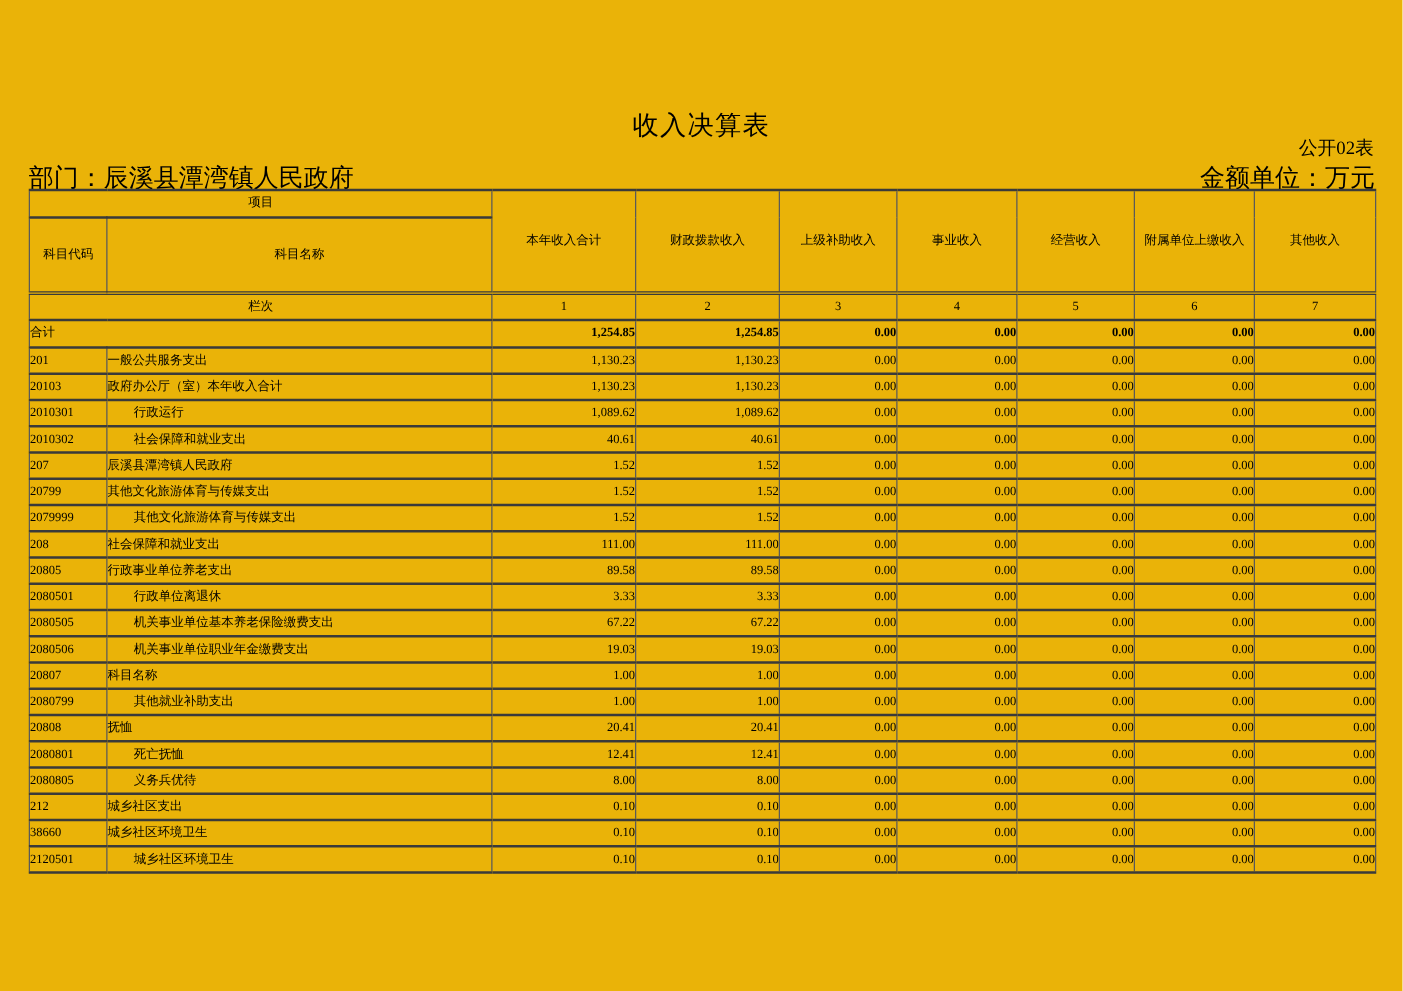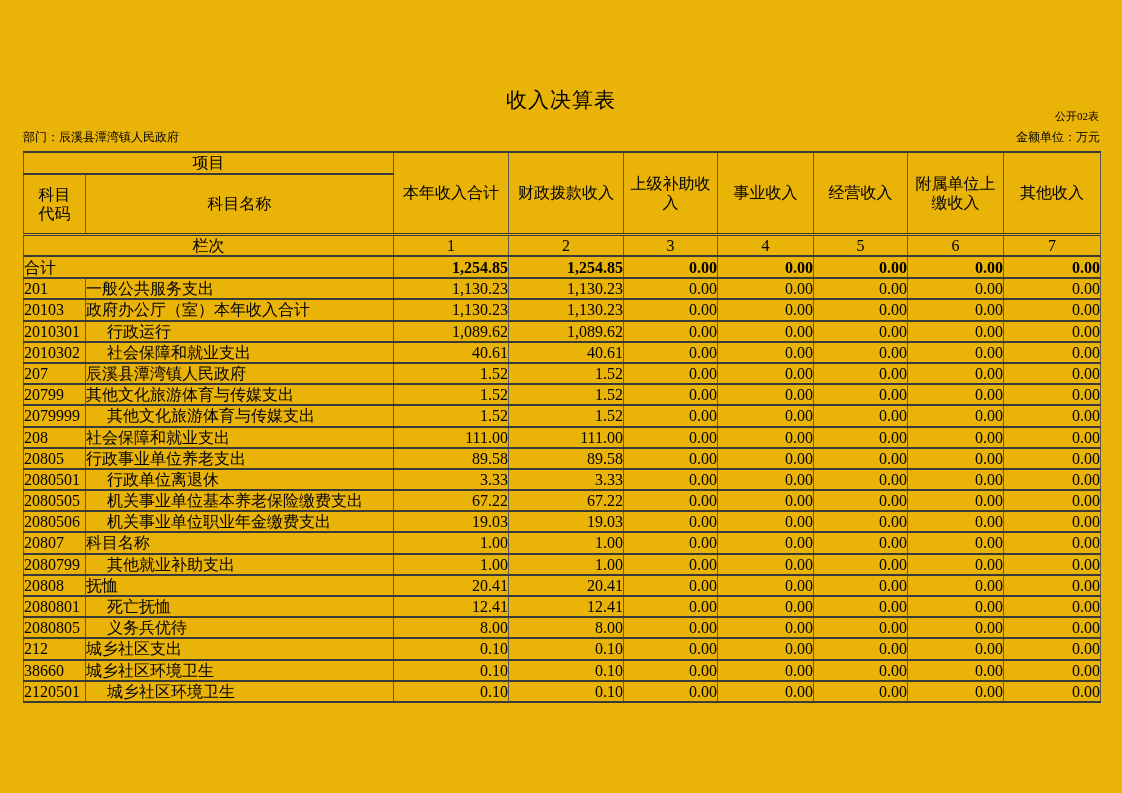--- a/index.html
+++ b/index.html
@@ -26,41 +26,41 @@
     left: 0;
     width: 100%;
     text-align: center;
     font-size: 21px;
     letter-spacing: 1px;
   }
   .table-code {
     position: absolute;
     top: 109px;
     right: 23px;
-    font-size: 11px;
+    font-size: 15px;
     margin-left: 45px;
   }
   .meta-row {
     position: absolute;
     top: 129px;
     left: 23px;
     width: 1077px;
     display: flex;
     justify-content: space-between;
-    font-size: 12px;
+    font-size: 20px;
     text-align: right;
   }
   table.fin {
     position: absolute;
     top: 151px;
     left: 23px;
     width: 1077px;
     border-collapse: collapse;
     table-layout: fixed;
-    font-size: 16px;
+    font-size: 10px;
     line-height: 1.2;
   }
   table.fin td {
     border-left: 1px solid #5a5a5a;
     border-right: 1px solid #5a5a5a;
     border-top: 2px solid #3a3a3a;
     border-bottom: 2px solid #3a3a3a;
     padding: 0;
     overflow: hidden;
     vertical-align: middle;

